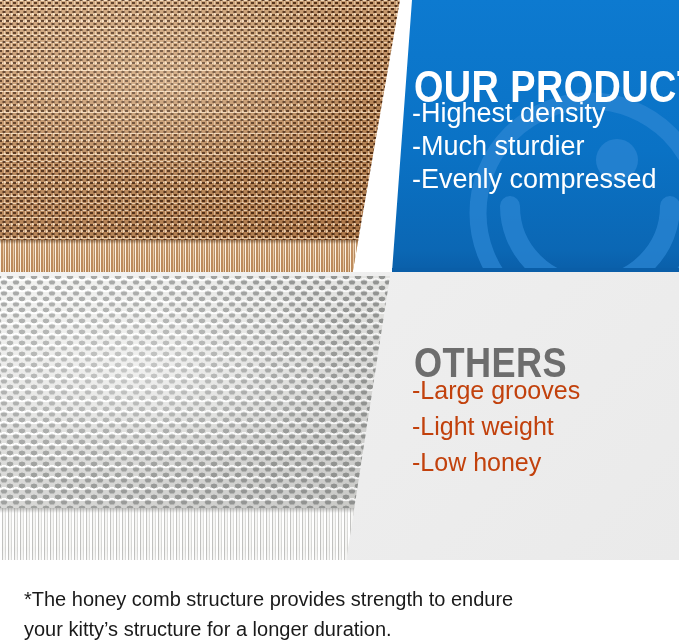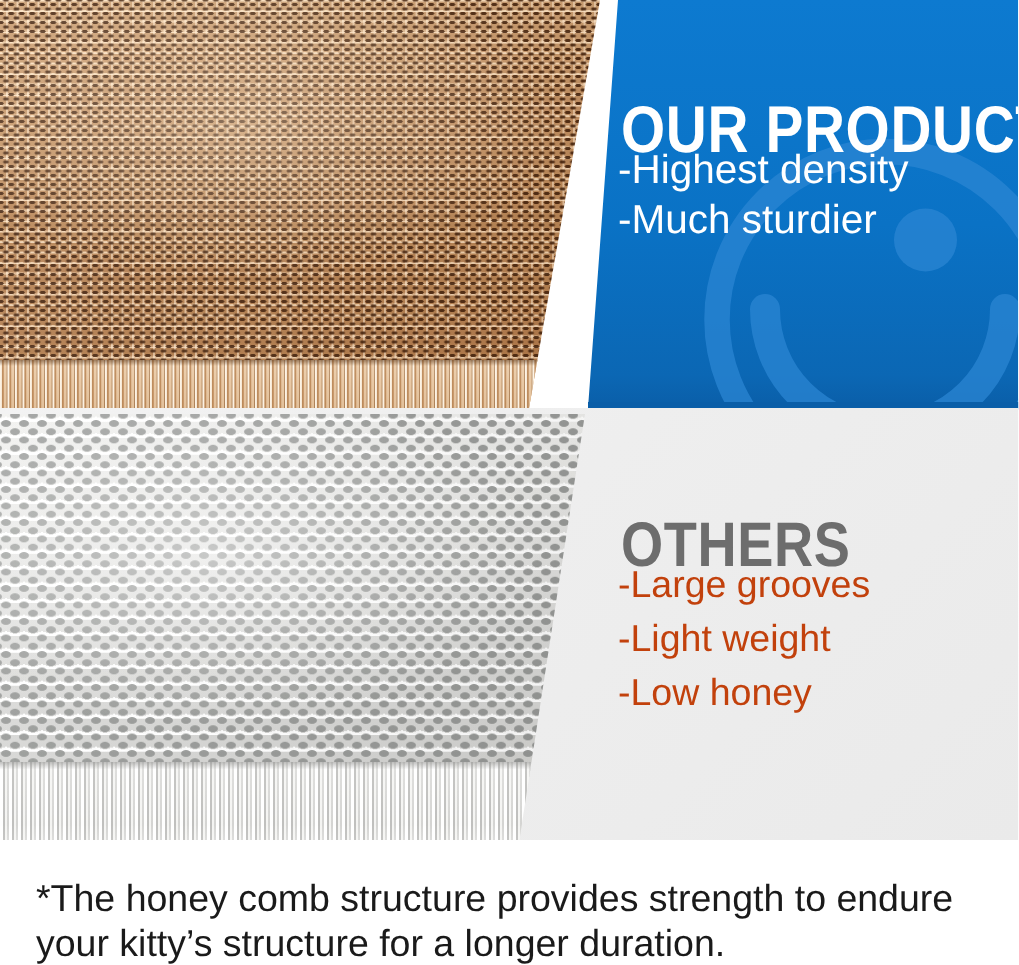--- a/index.html
+++ b/index.html
@@ -131,21 +131,21 @@
   .heading-others{
     left:414px;top:314px;font-size:42px;color:#6d6d6d;line-height:1;
   }
   .bullets{position:absolute;white-space:nowrap;}
   .bullets div{white-space:nowrap;}
   .bullets-our{left:412px;top:97px;font-size:27px;color:#ffffff;line-height:33px;font-weight:400;}
   .bullets-others{left:412px;top:372px;font-size:25px;color:#c2410c;line-height:36px;font-weight:400;}
 
   .caption{
     position:absolute;left:24px;top:584px;width:640px;
-    font-size:25px;color:#1a1a1a;line-height:30px;font-weight:400;
+    font-size:20px;color:#1a1a1a;line-height:30px;font-weight:400;
   }
   .caption div{white-space:nowrap;}
 </style>
 </head>
 <body>
 
 <div id="stage">
 
   <div class="tan-pad">
     <div class="tan-face"></div>
@@ -158,20 +158,21 @@
       <circle cx="152" cy="72" r="21" fill="#2b86d3" opacity="0.75"></circle>
       <path d="M45 118 A80 80 0 0 0 205 118" fill="none" stroke="#2b86d3" stroke-width="20" stroke-linecap="round" opacity="0.75"></path>
     </svg>
   </div>
   <div class="blue-edge"></div>
 
   <h1 class="heading heading-our">OUR PRODUCT</h1>
   <div class="bullets bullets-our">
     <div>-Highest density</div>
     <div>-Much sturdier</div>
+    <div>-Evenly compressed</div>
   </div>
 
   <div class="grey-panel">
     
   </div>
 
   <div class="grey-pad">
     <div class="grey-face"></div>
     <div class="grey-edge"></div>
   </div>

